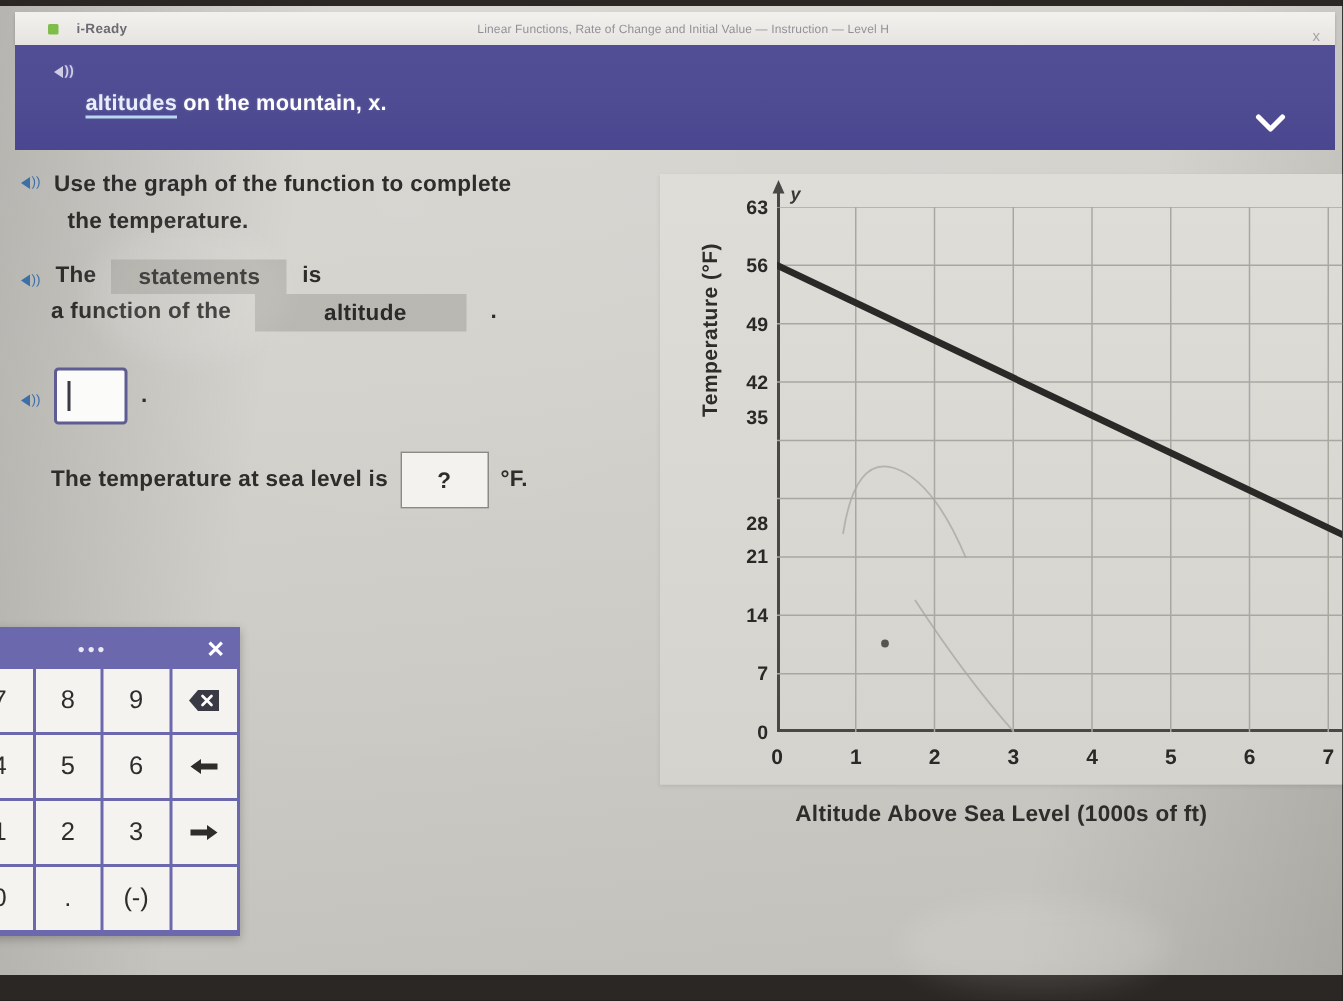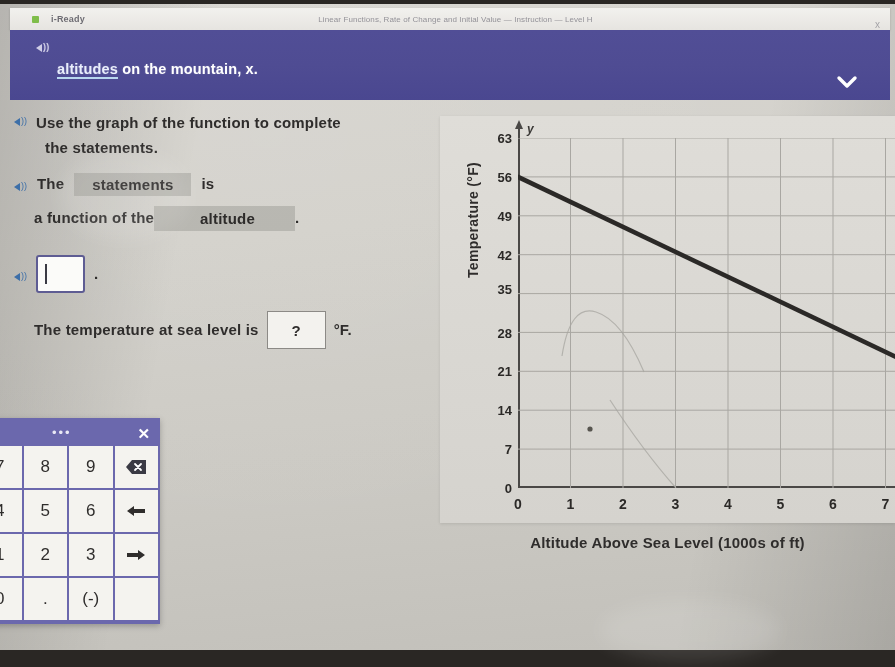--- a/index.html
+++ b/index.html
@@ -77,21 +77,21 @@
   .qindent{margin-left:31px;}
 
   .stmt{display:flex;align-items:center;gap:10px;margin-top:14px;}
   .pill{
     display:inline-block;padding:3px 18px;
     background:rgba(120,118,114,.30);
     color:#2d2b2a;font-size:15px;font-weight:bold;letter-spacing:.2px;
     cursor:pointer;
   }
   .pill.wide{padding:4px 40px 4px 46px;}
-  .stmt2{display:flex;align-items:center;gap:0;margin-top:10px;margin-left:20px;}
+  .stmt2{display:flex;align-items:center;gap:16px;margin-left:20px;}
 
   .ansrow{display:flex;align-items:center;gap:9px;margin-top:24px;}
   .ansbox{
     width:49px;height:38px;background:#fbfbf9;border:2px solid #5e5c93;
     border-radius:3px;display:flex;align-items:center;justify-content:flex-start;
     padding-left:7px;box-sizing:border-box;cursor:text;
   }
   .caret{display:inline-block;width:2px;height:20px;background:#3a3a44;}
   .ansrow2{display:flex;align-items:center;gap:8px;margin-top:18px;margin-left:20px;}
   .qbox{
@@ -190,21 +190,21 @@
 
   <div class="qpanel">
 
     <div class="qline">
       <span class="spk spk-dark">
         <span class="cone"></span>
           <span class="wv">))</span>
       </span>
       <span class="qtext">Use the graph of the function to complete</span>
     </div>
-    <div class="qtext qindent">the statements.</div>
+    <div class="qtext qindent">the temperature.</div>
 
     <div class="stmt">
       <span class="spk spk-dark">
         <span class="cone"></span>
           <span class="wv">))</span>
       </span>
       <span class="qtext">The</span>
       <span class="pill">statements</span>
       <span class="qtext">is</span>
     </div>
@@ -301,22 +301,22 @@
           </g>
           <path class="stray" d="M44 218 q8 -52 34 -44 q26 8 48 60"></path>
           <path class="stray" d="M92 262 q34 52 66 88"></path>
           <circle class="dot" cx="72" cy="291" r="2.6"></circle>
           <polyline class="series" points="0.0,38.9 420.0,238.9" fill="none" stroke="#2b2927"></polyline>
         </svg>
     <div class="ytick" style="top: 350px;">0</div>
         <div class="ytick" style="top: 311.111px;">7</div>
         <div class="ytick" style="top: 272.222px;">14</div>
         <div class="ytick" style="top: 233.333px;">21</div>
-        <div class="ytick" style="top: 195px;">28</div>
-        <div class="ytick" style="top: 151px;">35</div>
+        <div class="ytick" style="top: 211px;">28</div>
+        <div class="ytick" style="top: 140px;">35</div>
         <div class="ytick" style="top: 116.667px;">42</div>
         <div class="ytick" style="top: 77.7778px;">49</div>
         <div class="ytick" style="top: 38.8889px;">56</div>
         <div class="ytick" style="top: 0px;">63</div>
         <div class="xtick" style="left: 0px;">0</div>
         <div class="xtick" style="left: 52.5px;">1</div>
         <div class="xtick" style="left: 105px;">2</div>
         <div class="xtick" style="left: 157.5px;">3</div>
         <div class="xtick" style="left: 210px;">4</div>
         <div class="xtick" style="left: 262.5px;">5</div>

